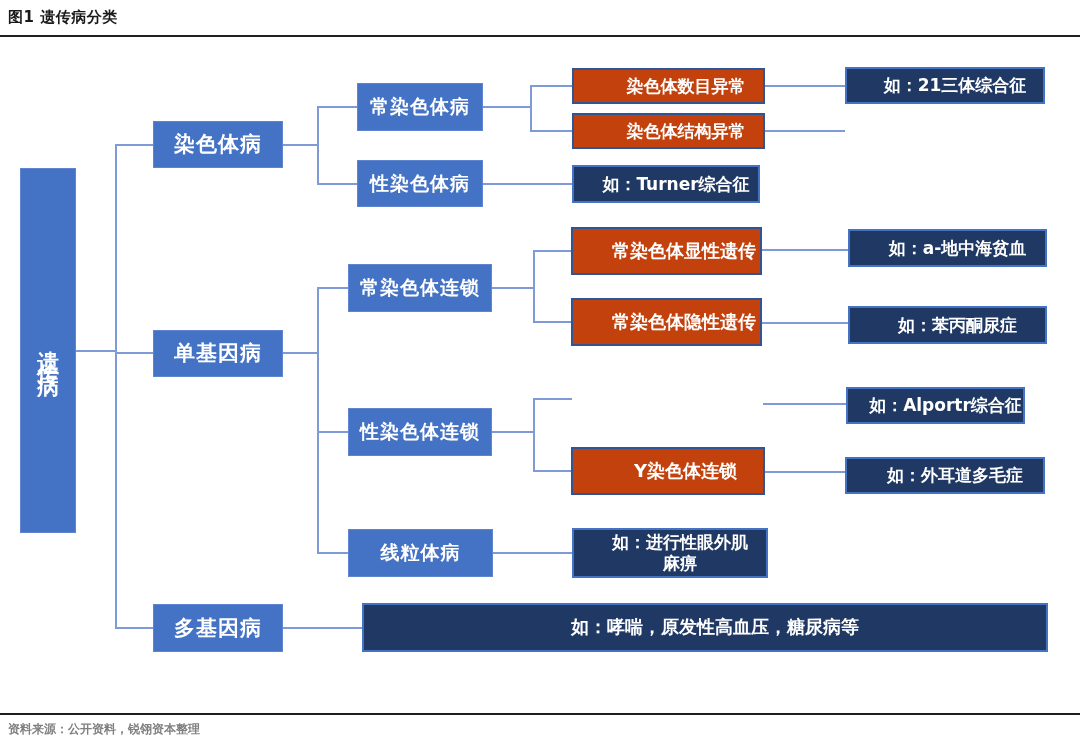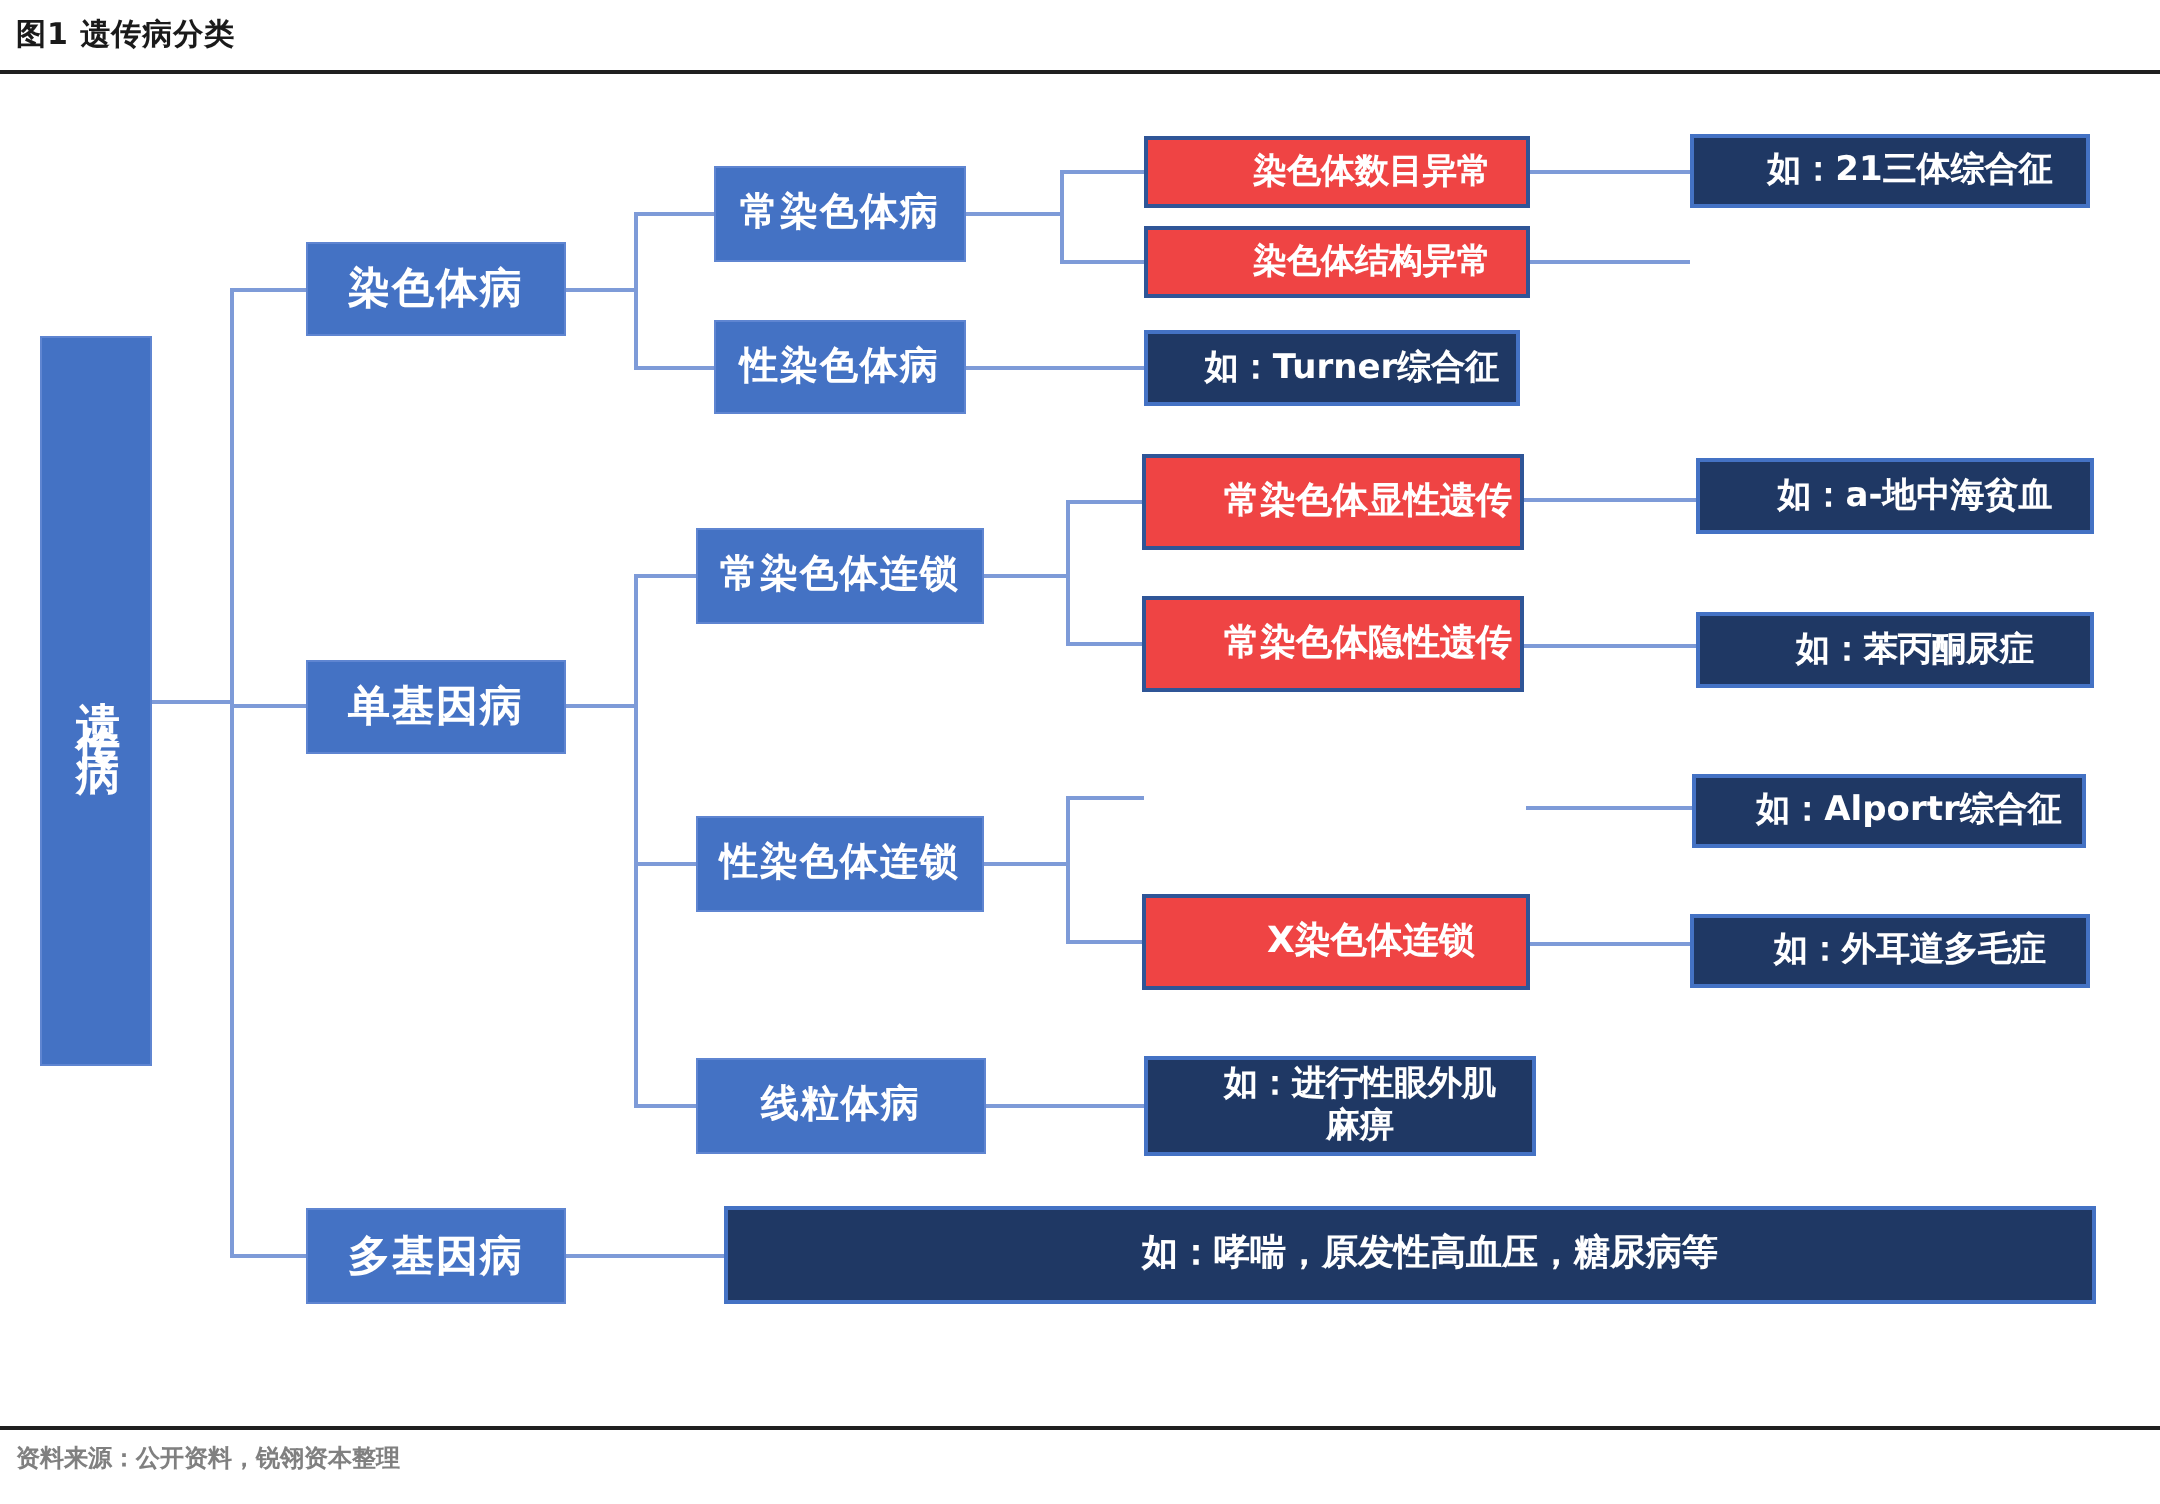--- a/index.html
+++ b/index.html
@@ -16,21 +16,21 @@
   .rule-bottom{top:713px;height:2px;}
   .source{
     position:absolute;left:8px;top:721px;font-size:12px;color:#808080;font-weight:bold;
   }
   .node{
     position:absolute;display:flex;align-items:center;justify-content:center;
     color:#ffffff;font-weight:bold;text-align:center;box-sizing:border-box;
     line-height:1.35;
   }
   .blue{background:#4472C4;border:1px solid #5f85d1;}
-  .light3{background:#ef4444;border:2px solid #2F5597;padding-left:35px;}
+  .light3{background:#c2410c;border:2px solid #2F5597;padding-left:35px;}
   .navy{background:#1F3864;border:2px solid #4472C4;padding-left:20px;}
   .f22{font-size:22px;}
   .f21{font-size:21px;letter-spacing:1px;}
   .f19{font-size:19px;letter-spacing:1px;}
   .f18{font-size:18px;}
   .f17{font-size:17px;}
   .pre{white-space:pre-line;line-height:1.25;}
   .vertical{
     writing-mode:vertical-rl;text-orientation:upright;letter-spacing:12px;line-height:56px;
   }
@@ -63,23 +63,23 @@
   <div class="node blue f19" style="left:348px;top:264px;width:144px;height:48px;">常染色体连锁</div>
   <div class="node blue f19" style="left:348px;top:408px;width:144px;height:48px;">性染色体连锁</div>
   <div class="node blue f19" style="left:348px;top:529px;width:145px;height:48px;">线粒体病</div>
 
   <div class="node light3 f18" style="left:571px;top:227px;width:191px;height:48px;">常染色体显性遗传</div>
   <div class="node light3 f18" style="left:571px;top:298px;width:191px;height:48px;">常染色体隐性遗传</div>
 
   <div class="node navy f17" style="left:848px;top:229px;width:199px;height:38px;">如：a-地中海贫血</div>
   <div class="node navy f17" style="left:848px;top:306px;width:199px;height:38px;">如：苯丙酮尿症</div>
 
-  <div class="node light3 f18" style="left:571px;top:447px;width:194px;height:48px;">X染色体连锁</div>
+  <div class="node light3 f18" style="left:571px;top:447px;width:194px;height:48px;">Y染色体连锁</div>
 
-  <div class="node navy f17" style="left:846px;top:387px;width:197px;height:37px;">如：Alportr综合征</div>
+  <div class="node navy f17" style="left:846px;top:387px;width:179px;height:37px;">如：Alportr综合征</div>
   <div class="node navy f17" style="left:845px;top:457px;width:200px;height:37px;">如：外耳道多毛症</div>
 
   <div class="node navy f17 pre" style="left:572px;top:528px;width:196px;height:50px;">如：进行性眼外肌
 麻痹</div>
 
   <div class="node navy f18" style="left:362px;top:603px;width:686px;height:49px;">如：哮喘，原发性高血压，糖尿病等</div>
 
   <div class="hline" style="left:76px;top:350px;width:39px;"></div>
   <div class="hline" style="left:115px;top:144px;width:38px;"></div>
   <div class="hline" style="left:115px;top:352px;width:38px;"></div>

